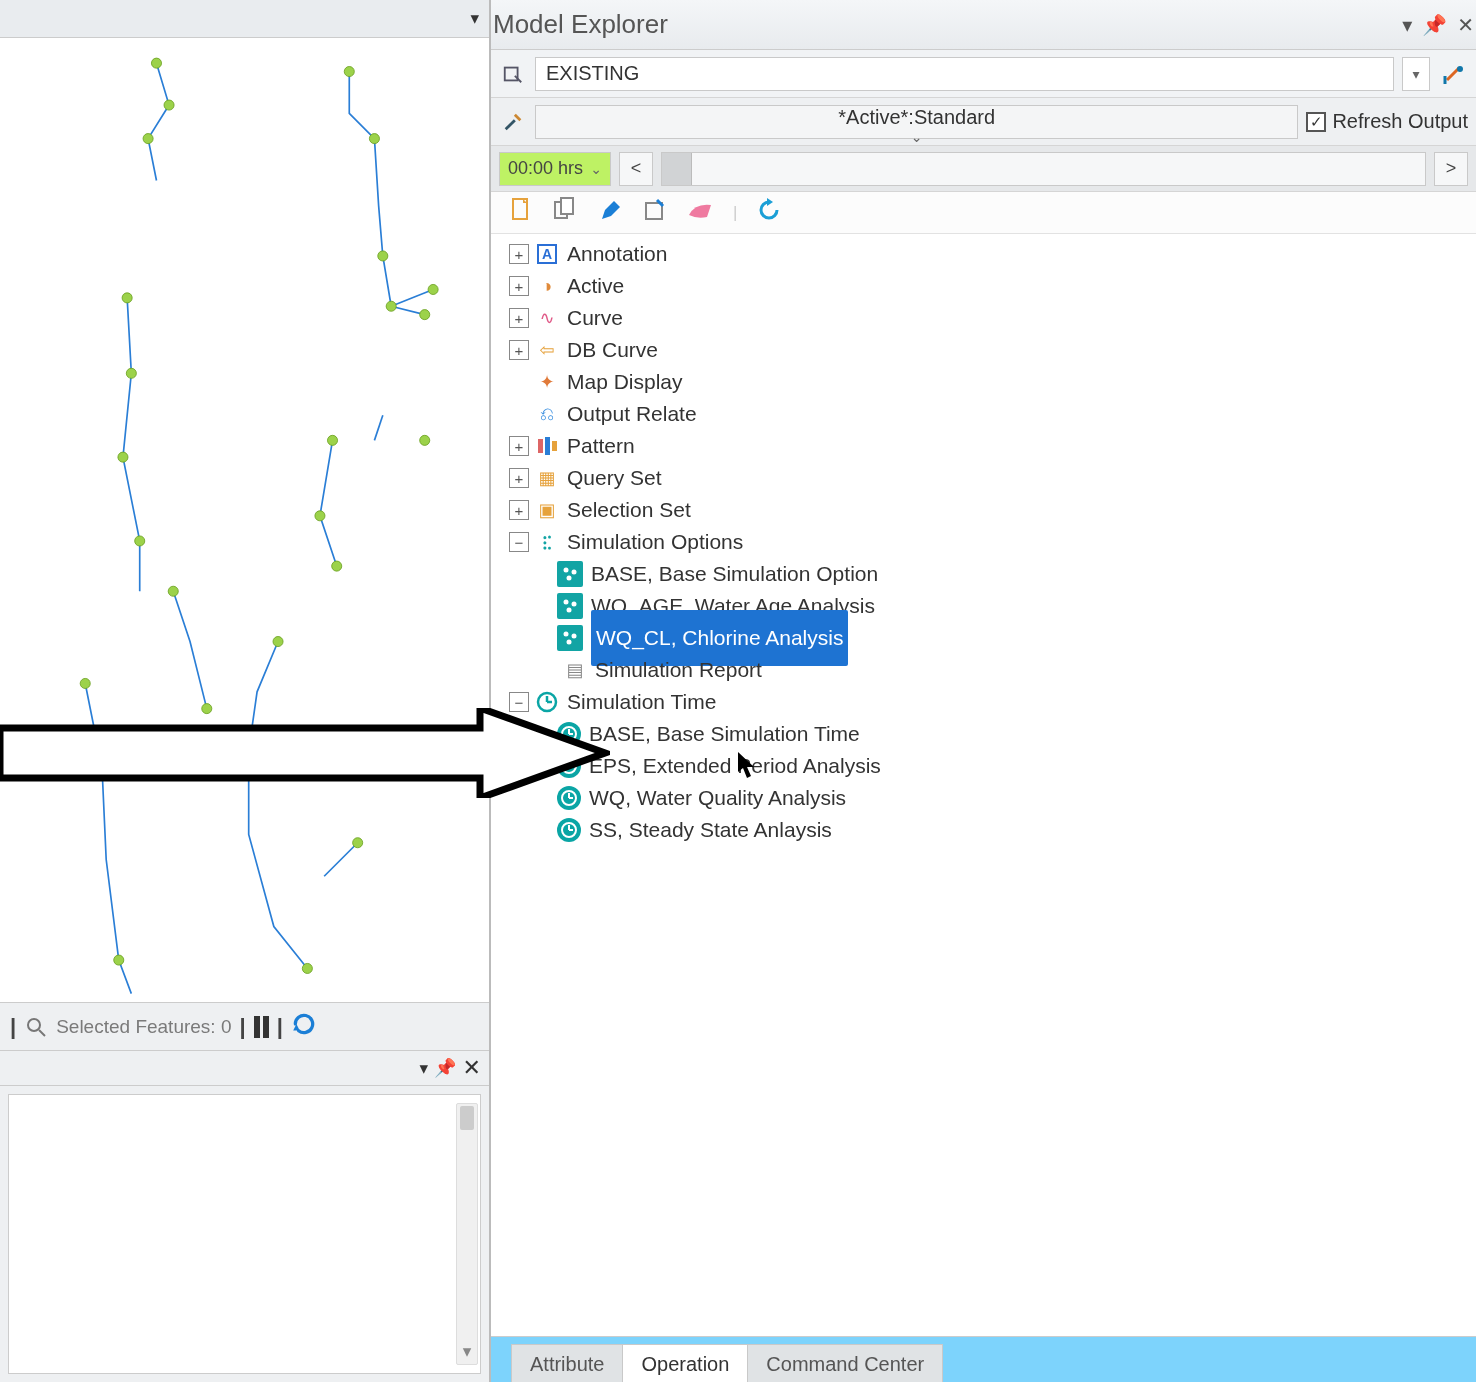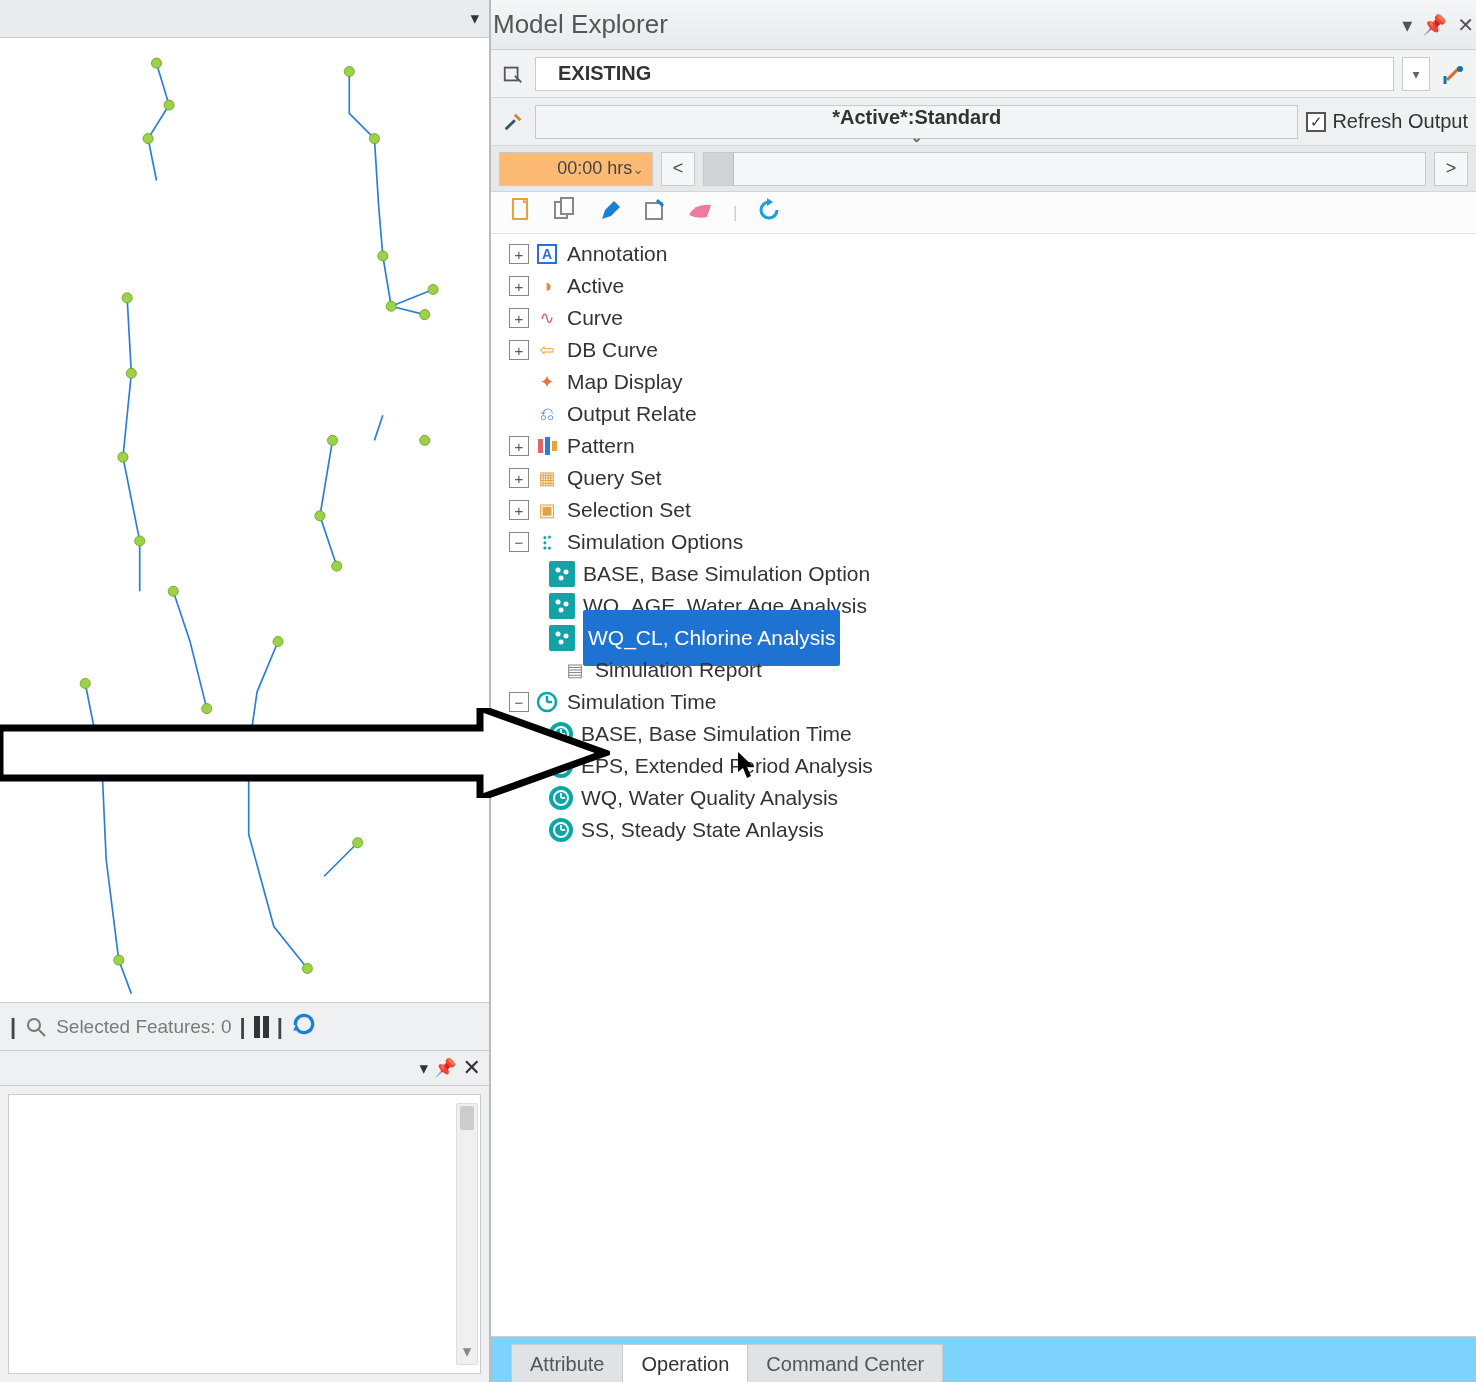--- a/index.html
+++ b/index.html
@@ -22,42 +22,42 @@
   .right-col { flex: 1; display: flex; flex-direction: column; border-left:1px solid #bbb; }
   .panel-title-row { height: 50px; background: linear-gradient(#f4f6f8,#e8ebee); border-bottom:1px solid #ccc; display:flex; align-items:center; padding:0 2px; }
   .panel-title-row .title { font-size: 26px; color:#555; flex:1; }
   .win-ctrl { display:flex; gap:10px; color:#555; font-size:20px; }
   .win-ctrl span { cursor:default; }
 
   .explorer-toolbar { height:48px; display:flex; align-items:center; gap:8px; padding:0 8px; background:#f1f3f5; border-bottom:1px solid #d5d5d5; }
   .explorer-toolbar2 { height:48px; display:flex; align-items:center; gap:8px; padding:0 8px; background:#eef0f2; border-bottom:1px solid #d5d5d5; }
   .explorer-toolbar3 { height:46px; display:flex; align-items:center; gap:8px; padding:0 8px; background:#e6e8ea; border-bottom:1px solid #d5d5d5; }
   .icon-btn { width:28px; height:28px; display:inline-flex; align-items:center; justify-content:center; color:#237; }
-  .scenario-field { flex:1; display:flex; align-items:center; height:34px; border:1px solid #c9c9c9; background:#fff; padding:0 22px; font-size:20px;font-weight:bold; }
+  .scenario-field { flex:1; display:flex; align-items:center; height:34px; border:1px solid #c9c9c9; background:#fff; padding:0 10px; font-size:20px; }
   .scenario-field.dd { justify-content:space-between; }
   .caret { font-size:14px; color:#666; }
   .run-btn { width:30px; height:30px; display:inline-flex; align-items:center; justify-content:center; color:#0a7; }
   .tools-dd { width:28px;height:34px;border:1px solid #c9c9c9;background:#fff;display:flex;align-items:center;justify-content:center; }
 
-  .time-box { width:154px; height:34px; border:1px solid #c9c9c9; background:#fdba74; display:flex; align-items:center; justify-content:flex-end; padding:0 8px; font-size:18px; color:#444; }
+  .time-box { width:112px; height:34px; border:1px solid #c9c9c9; background:#bef264; display:flex; align-items:center; justify-content:space-between; padding:0 8px; font-size:18px; color:#444; }
   .step-btn { width:34px; height:34px; border:1px solid #c9c9c9; background:#f6f7f8; display:flex; align-items:center; justify-content:center; font-size:18px; color:#444; }
   .time-slider { flex:1; height:34px; border:1px solid #c9c9c9; background:#f6f7f8; position:relative; }
   .time-slider .thumb { position:absolute; left:0; top:0; bottom:0; width:30px; background:#d1d3d5; border-right:1px solid #bbb; }
 
   .refresh-box { display:flex; align-items:center; gap:6px; font-size:20px; color:#333; }
   .chk { width:20px; height:20px; border:2px solid #555; display:inline-flex; align-items:center; justify-content:center; font-size:15px; color:#333; background:#fff;}
   
   .tree-toolbar { height:42px; display:flex; align-items:center; gap:20px; padding:0 18px; background:#fcfcfc; border-bottom:1px solid #e2e2e2; }
   .tree-body { flex:1; overflow:auto; background:#fff; padding:4px 0; position:relative; }
   .node { display:flex; align-items:center; height:32px; white-space:nowrap; font-size:21px; color:#333; }
   .exp { width:20px; height:20px; border:1px solid #888; display:inline-flex; align-items:center; justify-content:center; font-size:15px; color:#555; margin-right:6px; background:#fff; }
   .exp.blank { border:none; }
   .n-icon { width:24px; height:24px; display:inline-flex; align-items:center; justify-content:center; margin-right:8px; font-size:18px; }
   .lvl1 { padding-left:18px; }
-  .lvl2 { padding-left:58px; }
+  .lvl2 { padding-left:58px;margin-left:8px; }
   .lvl2b { padding-left:46px; }
   .sel { background:#1e73d2; color:#fff; padding:16px 5px; border-radius:2px; display:inline-block; }
   .node.child-item .n-icon.sim-opt { background:#12a4a4; color:#fff; border-radius:2px; width:26px; height:26px; }
   .node.child-item .n-icon.sim-time { background:#0aa5a5; color:#fff; border-radius:50%; width:24px; height:24px; font-size:16px;}
 
   .arrow-overlay { position:absolute; left:0; top:708px; z-index:50; pointer-events:none;}
   .bottom-tabs { height:46px; display:flex; align-items:flex-end; border-top:1px solid #ccc; background:#7dd3fc; padding-left:20px; gap:0; }
   .tab { padding:8px 18px 6px 18px; font-size:20px; color:#555; background:#e0e3e5; border:1px solid #c9c9c9; border-bottom:none; margin-right:-1px; }
   .tab.active { background:#fff; color:#333; }
   .cursor-overlay { position:absolute; }

